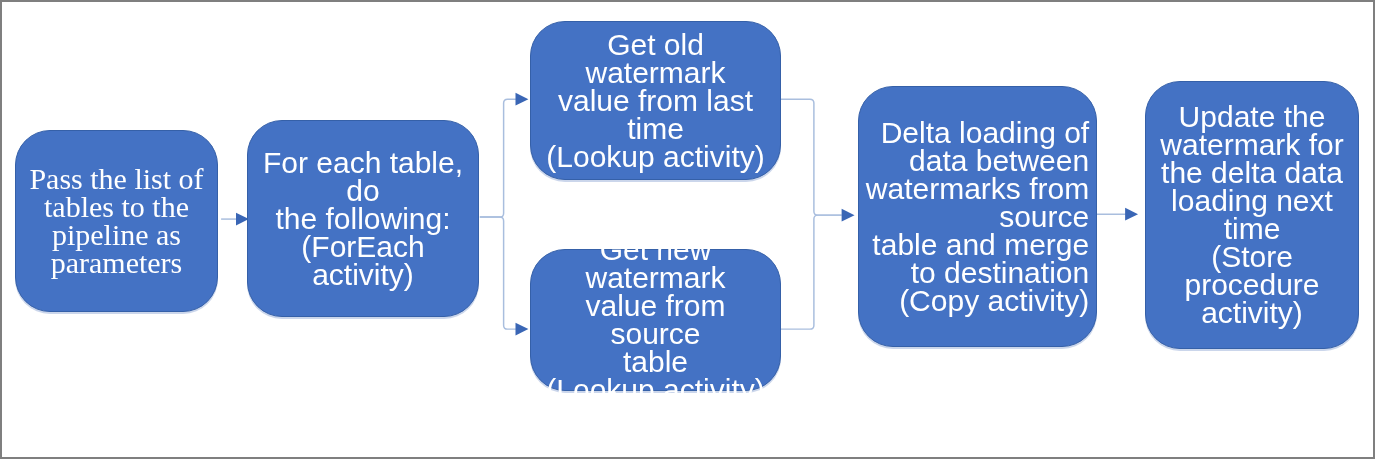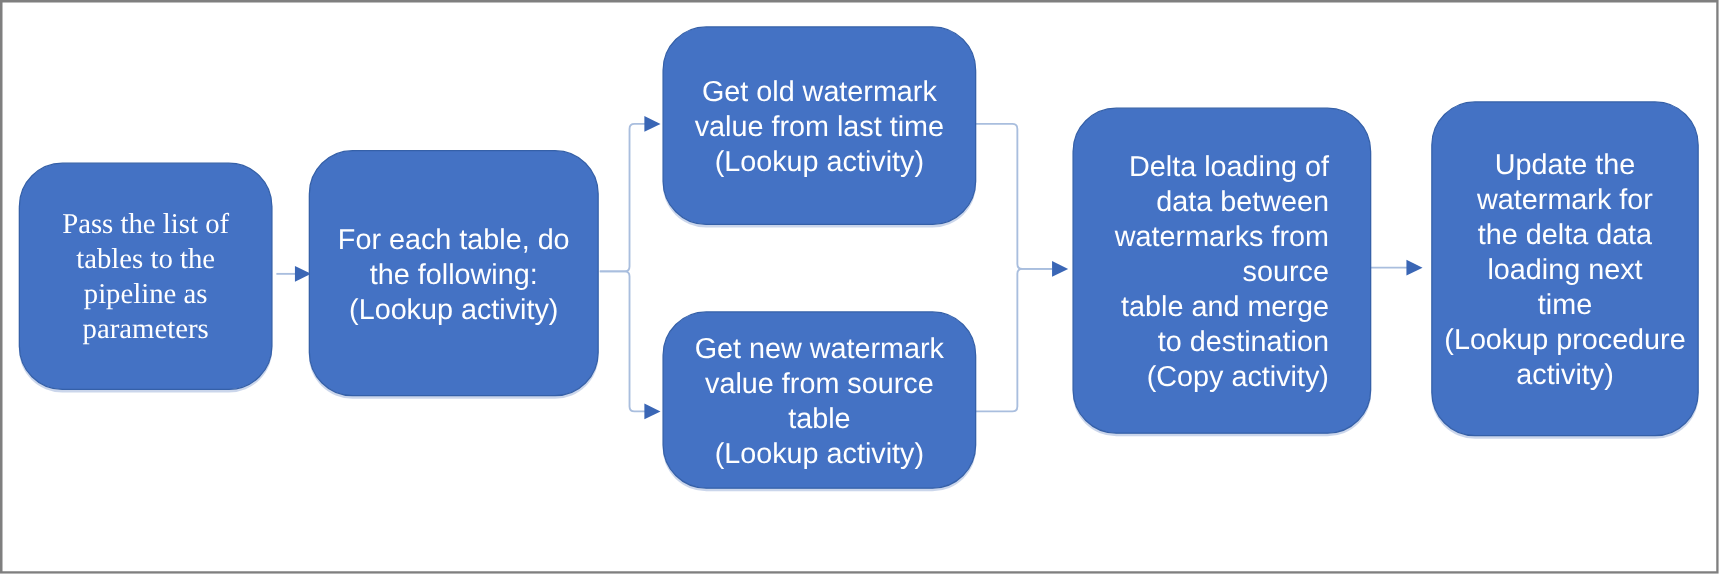--- a/index.html
+++ b/index.html
@@ -41,21 +41,21 @@
     border-radius: 35px;
     box-shadow: 0 2px 0 rgba(140, 165, 210, 0.45);
     display: flex;
     align-items: center;
     justify-content: center;
     text-align: center;
     padding: 4px 6px;
   }
   .node .label {
     color: var(--text, #ffffff);
-    font-size: 23px;
+    font-size: 30px;
     line-height: 28px;
     white-space: pre-line;
   }
 </style>
 </head>
 <body>
 
 <div class="canvas">
 
   <svg class="connector-layer" viewBox="0 0 1375 459" xmlns="http://www.w3.org/2000/svg">
@@ -93,21 +93,21 @@
   <div class="node" style="left:13px; top:128px; width:203px; height:182px;font-family:Liberation Serif, serif;">
     <span class="label">Pass the list of
 tables to the
 pipeline as
 parameters</span>
   </div>
 
   <div class="node" style="left:245px; top:118px; width:232px; height:197px;">
     <span class="label">For each table, do
 the following:
-(Lookup activity)</span>
+(ForEach activity)</span>
   </div>
 
   <div class="node" style="left:528px; top:19px; width:251px; height:159px;">
     <span class="label">Get old watermark
 value from last time
 (Lookup activity)</span>
   </div>
 
   <div class="node" style="left:528px; top:247px; width:251px; height:142px;">
     <span class="label">Get new watermark
@@ -125,17 +125,17 @@
 to destination
 (Copy activity)</span>
   </div>
 
   <div class="node" style="left:1143px; top:79px; width:214px; height:268px;">
     <span class="label">Update the
 watermark for
 the delta data
 loading next
 time
-(Lookup procedure
+(Store procedure
 activity)</span>
   </div>
 
 </div>
 
 </body></html>

